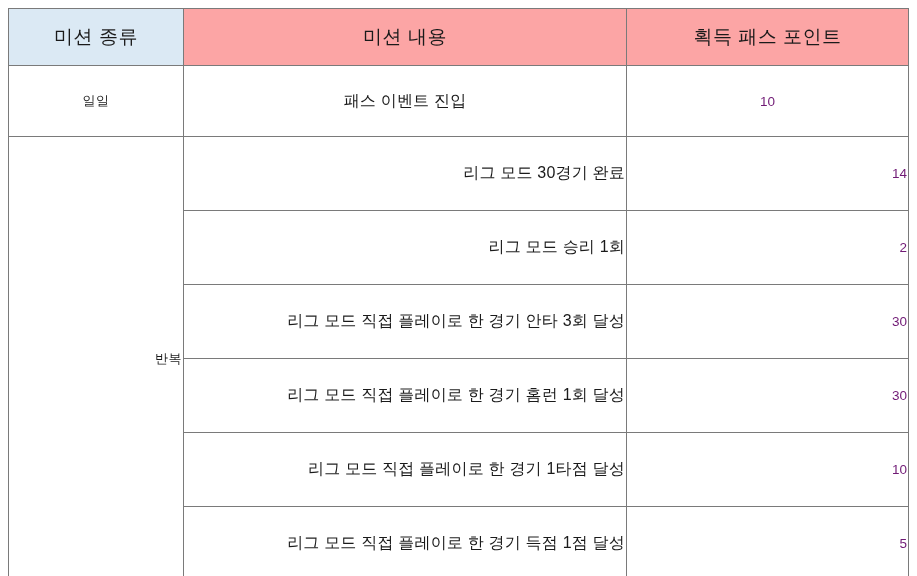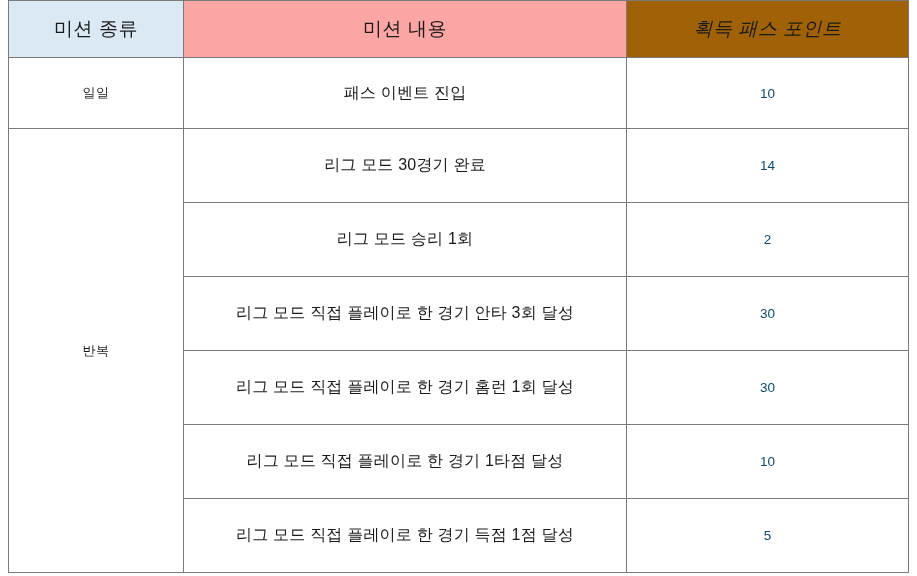--- a/index.html
+++ b/index.html
@@ -14,21 +14,21 @@
     color: #1a1a1a;
     overflow: hidden;
   }
   .sheet {
     width: 917px;
     height: 576px;
     box-sizing: border-box;
     display: flex;
     align-items: flex-start;
     justify-content: flex-start;
-    padding: 0 9px 9px 8px;
+    padding: 8px 9px 9px 8px;
   }
   table.mission-table {
     border-collapse: collapse;
     table-layout: fixed;
     width: 900px;
     height: 559px;
     border: 1px solid #7a7a7a;
   }
   table.mission-table td,
   table.mission-table th {
@@ -49,44 +49,43 @@
     font-weight: bold;
     letter-spacing: 0.5px;
   }
   th.head-type {
     background: #dbe9f4;
   }
   th.head-content {
     background: #fca5a5;
   }
   th.head-points {
-    background: #a16207;
-    font-style: italic;
+    background: #fca5a5;
   }
 
   
   tbody td {
     background: #ffffff;
     font-size: 15px;
   }
   td.type-cell {
     font-size: 13px;
     letter-spacing: 0.5px;
   }
   td.content-cell {
     font-size: 16px;
     letter-spacing: 0.2px;
   }
   td.points-cell {
     font-size: 13.5px;
-    color: #0c4a6e;
+    color: #701a75;
     margin-left: 12px;
   }
   tbody tr.row-daily td { height: 68px; }
-  tbody tr.row-repeat td { height: 71px; }
+  tbody tr.row-repeat td { height: 71px; text-align: right; }
 </style>
 </head>
 <body>
 
 <div class="sheet">
   <table class="mission-table">
     <colgroup>
       <col class="c-type">
       <col class="c-content">
       <col class="c-points">

